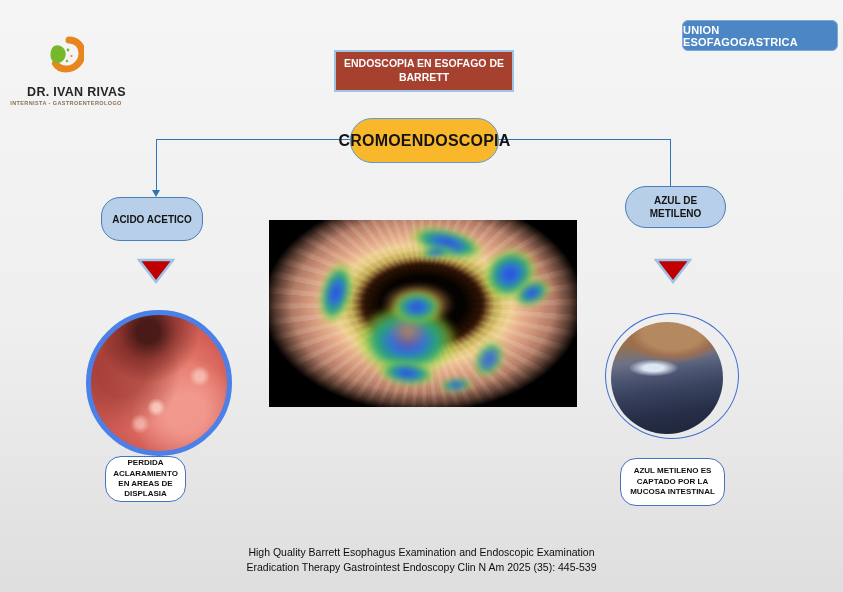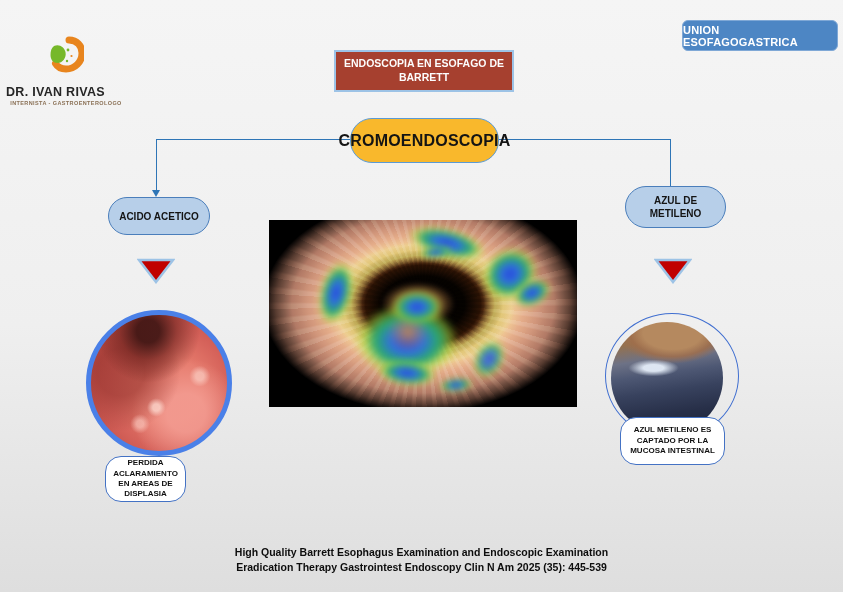--- a/index.html
+++ b/index.html
@@ -4,40 +4,40 @@
 <style>
   html,body{margin:0;padding:0;background:#fff;}
   .stage{
     position:relative;width:843px;height:592px;overflow:hidden;
     background:linear-gradient(180deg,#f5f5f5 0%,#efefef 55%,#dedede 100%);
     font-family:"Liberation Sans",sans-serif;
   }
   .abs{position:absolute;}
 
   
-  .brand-name{left:6px;top:85px;width:120px;text-align:left;font-size:12.5px;font-weight:bold;color:#262626;letter-spacing:.3px;}
+  .brand-name{left:6px;top:85px;width:120px;text-align:right;font-size:12.5px;font-weight:bold;color:#262626;letter-spacing:.3px;}
   .brand-sub{left:6px;top:100px;width:120px;text-align:center;font-size:5.5px;font-weight:bold;color:#8a7055;letter-spacing:.4px;}
 
   
   .union-btn{left:682px;top:20px;width:154px;height:29px;background:#4d86c4;border:1px solid #7fa8d6;border-radius:6px;
     display:flex;align-items:center;justify-content:center;font-size:11px;font-weight:bold;color:#fff;letter-spacing:.2px;cursor:pointer;}
   .title-box{left:334px;top:50px;width:180px;height:42px;background:#a6402f;border:2px solid #9dc3e6;
     display:flex;align-items:center;justify-content:center;text-align:center;font-size:10.5px;font-weight:bold;color:#fdfdfd;line-height:1.3;padding:0 0;box-sizing:border-box;}
 
   
   .hline{height:0;border-top:1.5px solid #2e75b6;}
   .vline{width:0;border-left:1.5px solid #2e75b6;}
   .arrow-down{width:0;height:0;border-left:4.5px solid transparent;border-right:4.5px solid transparent;border-top:7px solid #2e75b6;}
 
   
   .root-pill{left:350px;top:118px;width:147px;height:43px;background:#f9b82c;border:1.5px solid #5b9bd5;border-radius:22px;
     display:flex;align-items:center;justify-content:center;font-size:16px;font-weight:bold;color:#141414;letter-spacing:.2px;}
   .branch-pill{background:#b7cfe9;border:1.5px solid #4a7ebb;display:flex;align-items:center;justify-content:center;
     text-align:center;font-size:10px;font-weight:bold;color:#141414;line-height:1.3;padding:0 8px;box-sizing:border-box;}
-  .pill-left{left:108px;top:197px;width:102px;height:38px;border-radius:19px;}
+  .pill-left{left:101px;top:197px;width:102px;height:44px;border-radius:19px;}
   .pill-right{left:625px;top:186px;width:101px;height:42px;border-radius:21px;}
 
   
   .photo-left{left:86px;top:310px;width:136px;height:136px;border-radius:50%;border:5px solid #4a80e8;overflow:hidden;
     background:
       radial-gradient(circle at 48% 68%, rgba(255,220,210,.75) 0 3%, transparent 8%),
       radial-gradient(circle at 36% 80%, rgba(255,210,200,.6) 0 2.5%, transparent 7%),
       radial-gradient(circle at 80% 45%, rgba(255,225,215,.55) 0 3%, transparent 8%),
       radial-gradient(circle at 42% 12%, rgba(60,20,18,.9) 0 8%, rgba(110,35,30,.6) 20%, transparent 36%),
       radial-gradient(circle at 22% 42%, rgba(140,45,40,.55) 0 18%, transparent 45%),
@@ -59,24 +59,24 @@
   .blob{border-radius:50%;filter:blur(3px);background:radial-gradient(closest-side, #2643d6 0%, #2f6fe0 30%, #2aa870 60%, rgba(170,220,60,.55) 82%, transparent 100%);}
   .mound{left:112px;top:62px;width:74px;height:44px;border-radius:50%;filter:blur(2px);
     background:radial-gradient(closest-side, rgba(235,180,110,.95), rgba(190,130,70,.6) 60%, transparent 100%);}
   .tanspot{left:118px;top:92px;width:42px;height:40px;border-radius:50%;filter:blur(3px);
     background:radial-gradient(closest-side, rgba(200,133,74,.9), transparent 100%);}
 
   
   .bubble{background:#fff;border:1.5px solid #4472c4;border-radius:16px;display:flex;align-items:center;justify-content:center;
     text-align:center;font-size:8px;font-weight:bold;color:#101010;line-height:1.3;padding:4px 3px;box-sizing:border-box;}
   .bubble-left{left:105px;top:456px;width:81px;height:46px;}
-  .bubble-right{left:620px;top:417px;width:105px;height:48px;}
+  .bubble-right{left:620px;top:458px;width:105px;height:48px;}
 
   
-  .citation{left:0;right:0;top:545px;text-align:center;font-size:10.5px;font-weight:bold;color:#0d0d0d;line-height:1.45;}
+  .citation{left:0;right:0;top:545px;text-align:center;font-size:10.5px;font-weight:normal;color:#0d0d0d;line-height:1.45;}
 </style>
 </head>
 <body>
 
 <div class="stage">
 
   <div class="abs" style="left:48px;top:36px;width:36px;height:40px;">
     <svg width="36" height="40" viewBox="0 0 36 40">
       <path d="M21 4c8 0 13 6 13 13 0 9-7 16-16 16-4.5 0-8.5-2-10.5-5.5" stroke="#e8851e" stroke-width="7" fill="none" stroke-linecap="round"></path>
       <path d="M6 10c5-2.5 10.5 1 11.5 6 1.2 6-3 11-8 11-4 0-7-3-7-8 0-4 .8-7 3.5-9z" fill="#76b82a"></path>

